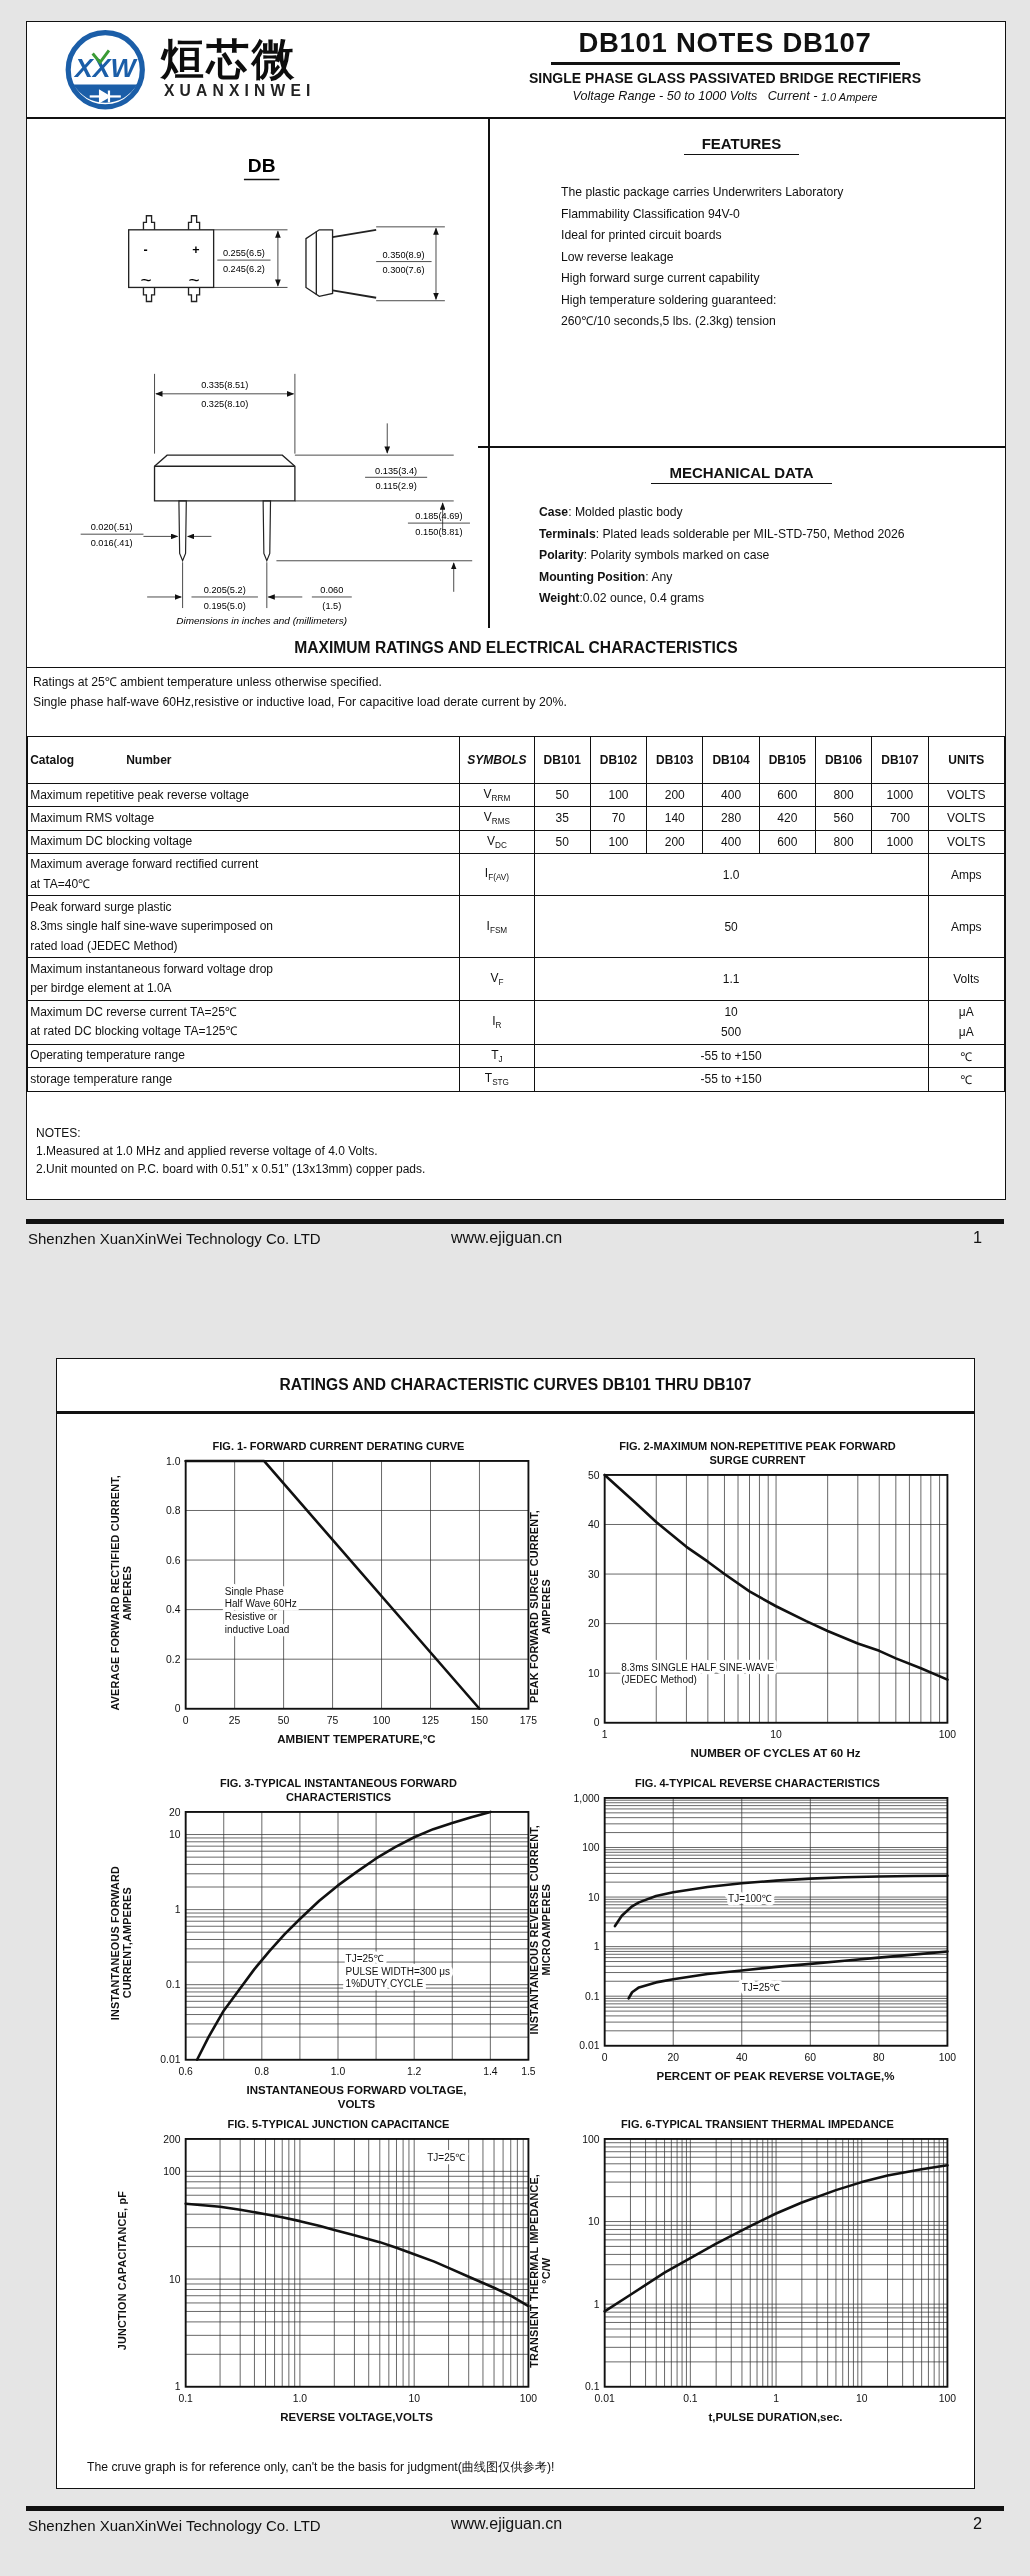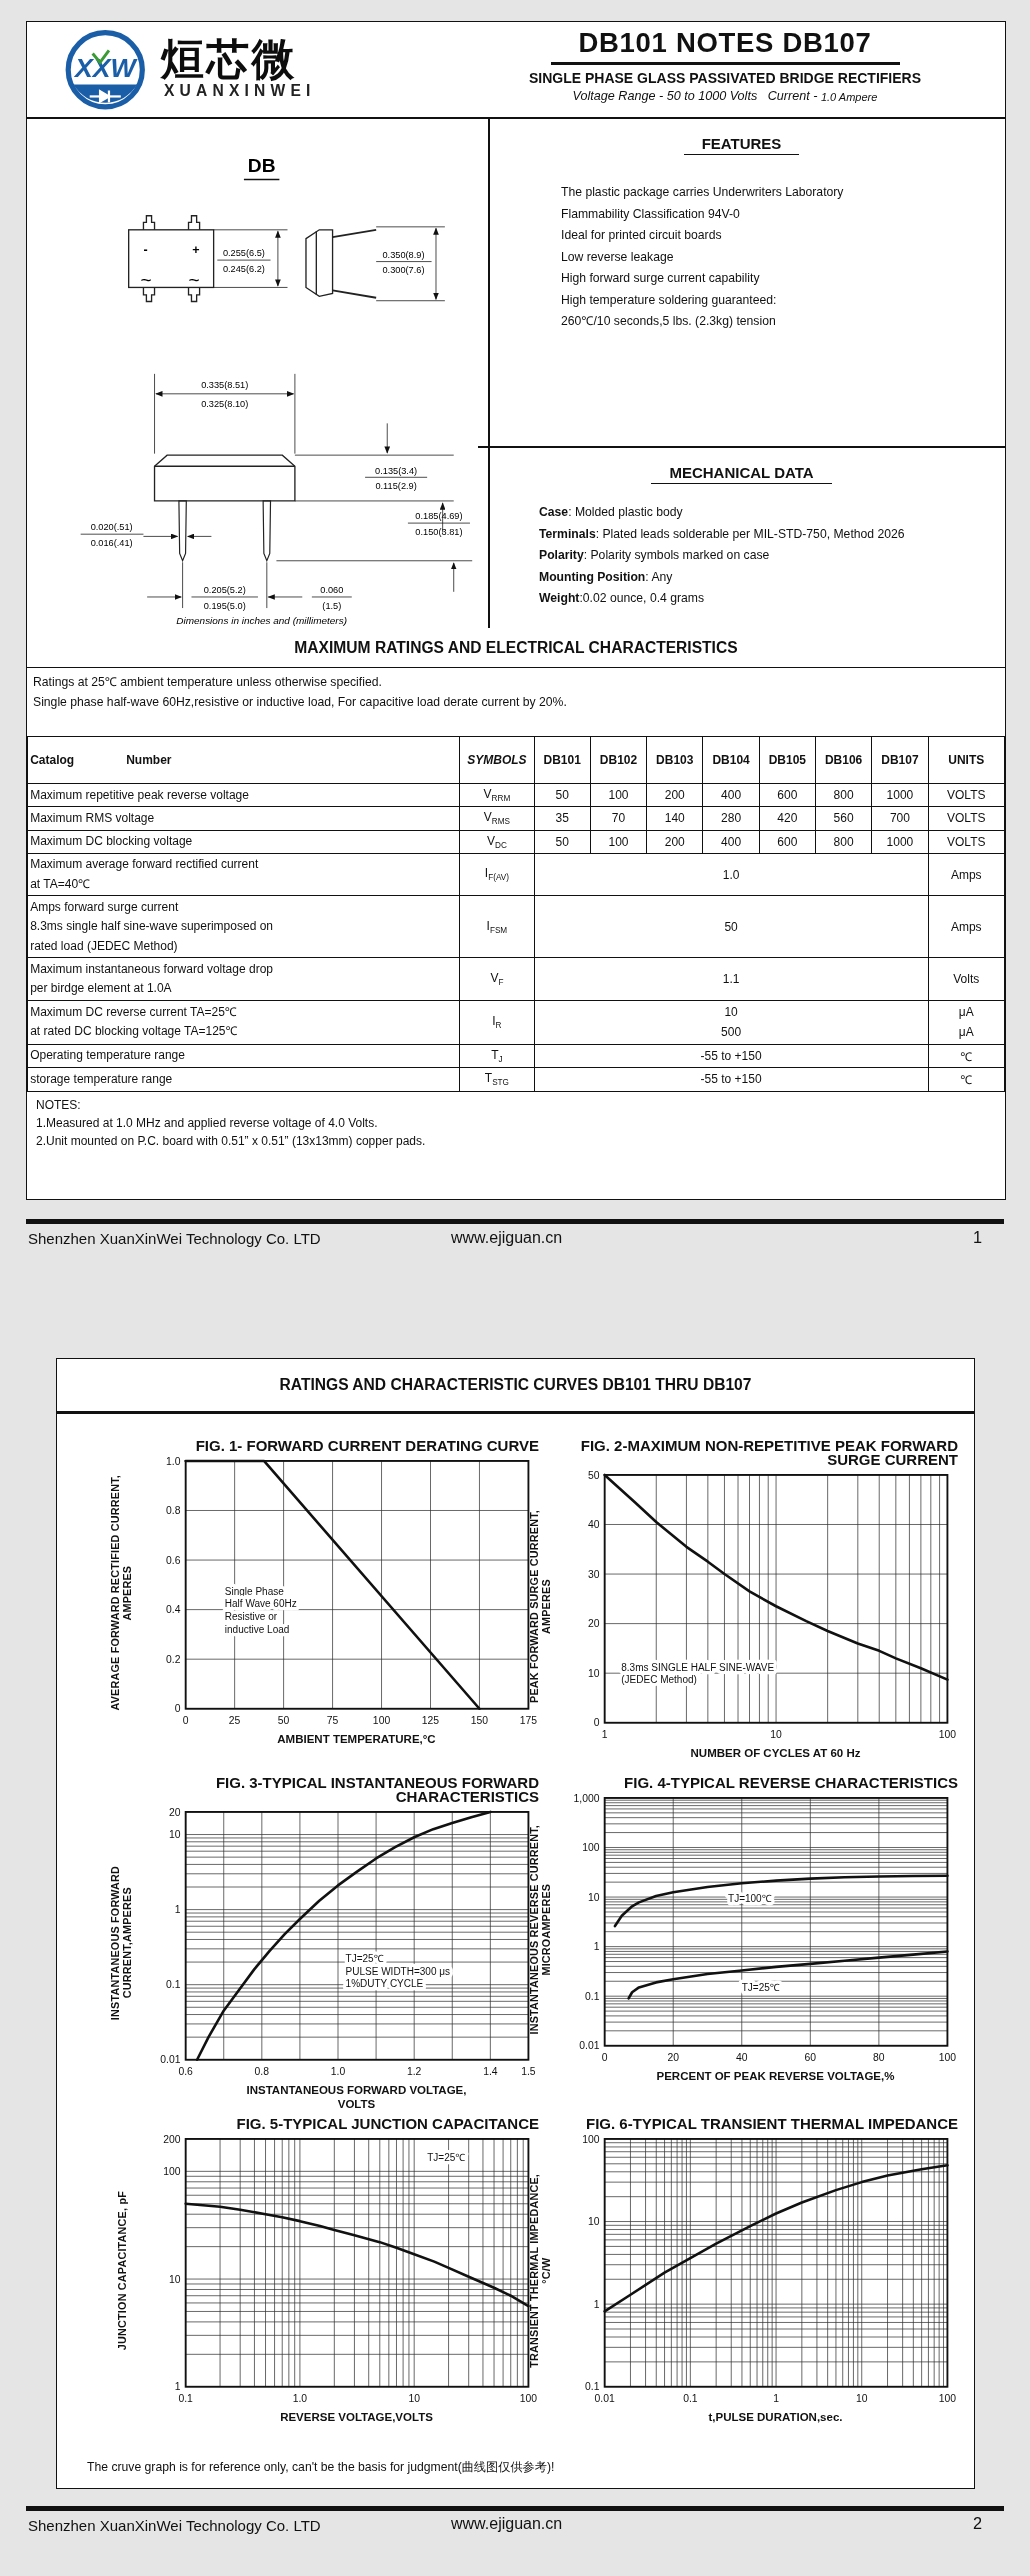--- a/index.html
+++ b/index.html
@@ -45,33 +45,33 @@
   th.cathead{text-align:left;font-weight:normal;font-size:12.6px;padding-left:6px;height:43px;}
   th.cathead span{margin-right:52px;}
   th.symhead{font-style:italic;font-weight:normal;font-size:11px;}
   td.lbl{text-align:left;padding-left:4.5px;line-height:19.3px;}
   td.sym{text-align:center;font-size:12.6px;}
   td.sym sub{font-size:8.2px;}
   td.val{text-align:center;}
   td.val div{line-height:20px;}
   td.unit{text-align:center;}
   td.unit div{line-height:20px;}
-  .notesblock{position:absolute;left:9px;top:1074px;font-size:12px;line-height:18px;}
+  .notesblock{position:absolute;left:9px;top:1102px;font-size:12px;line-height:18px;}
 
   
   .footrule{position:absolute;left:26px;width:978px;height:5.2px;background:#111;}
   .foot-company{position:absolute;left:28px;font-size:15px;}
   .foot-site{position:absolute;left:451px;font-size:16px;}
   .foot-page{position:absolute;left:973px;font-size:16.3px;}
 
   
   .p2head{position:absolute;left:0;top:0;width:100%;height:52px;border-bottom:3px solid #111;
           display:flex;align-items:center;justify-content:center;font-size:15.6px;font-weight:bold;}
   .fig{position:absolute;width:434px;}
-  .fig-title{font-weight:bold;font-size:15px;text-align:right;padding-left:33px;line-height:14px;}
+  .fig-title{font-weight:bold;font-size:11px;text-align:center;padding-left:33px;line-height:14px;}
   .fig-row{display:flex;margin-top:1.5px;}
   .fig-ylab{width:33px;display:flex;align-items:center;justify-content:center;}
   .vert{writing-mode:vertical-rl;transform:rotate(180deg);font-weight:bold;font-size:10.8px;
         text-align:center;line-height:12px;letter-spacing:0.2px;}
   .vert div{margin:0 0.7px;}
   .fig-xlab{text-align:center;padding-left:69px;font-weight:bold;font-size:11.5px;line-height:14px;margin-top:1.5px;}
   .disclaimer{position:absolute;left:30px;top:1100px;font-size:12.2px;}
 </style>
 </head>
 <body>
@@ -307,21 +307,21 @@
             <td class="lbl">
               <div>Maximum average forward rectified current</div>
               <div>at TA=40℃</div>
             </td>
             <td class="sym"><span>I</span><sub>F(AV)</sub></td>
             <td class="val" colspan="7">1.0</td>
             <td class="unit">Amps</td>
           </tr>
           <tr>
             <td class="lbl">
-              <div>Amps forward surge current</div>
+              <div>Peak forward surge plastic</div>
               <div>8.3ms single half sine-wave superimposed on</div>
               <div>rated load (JEDEC Method)</div>
             </td>
             <td class="sym"><span>I</span><sub>FSM</sub></td>
             <td class="val" colspan="7">50</td>
             <td class="unit">Amps</td>
           </tr>
           <tr>
             <td class="lbl">
               <div>Maximum instantaneous forward voltage drop</div>

